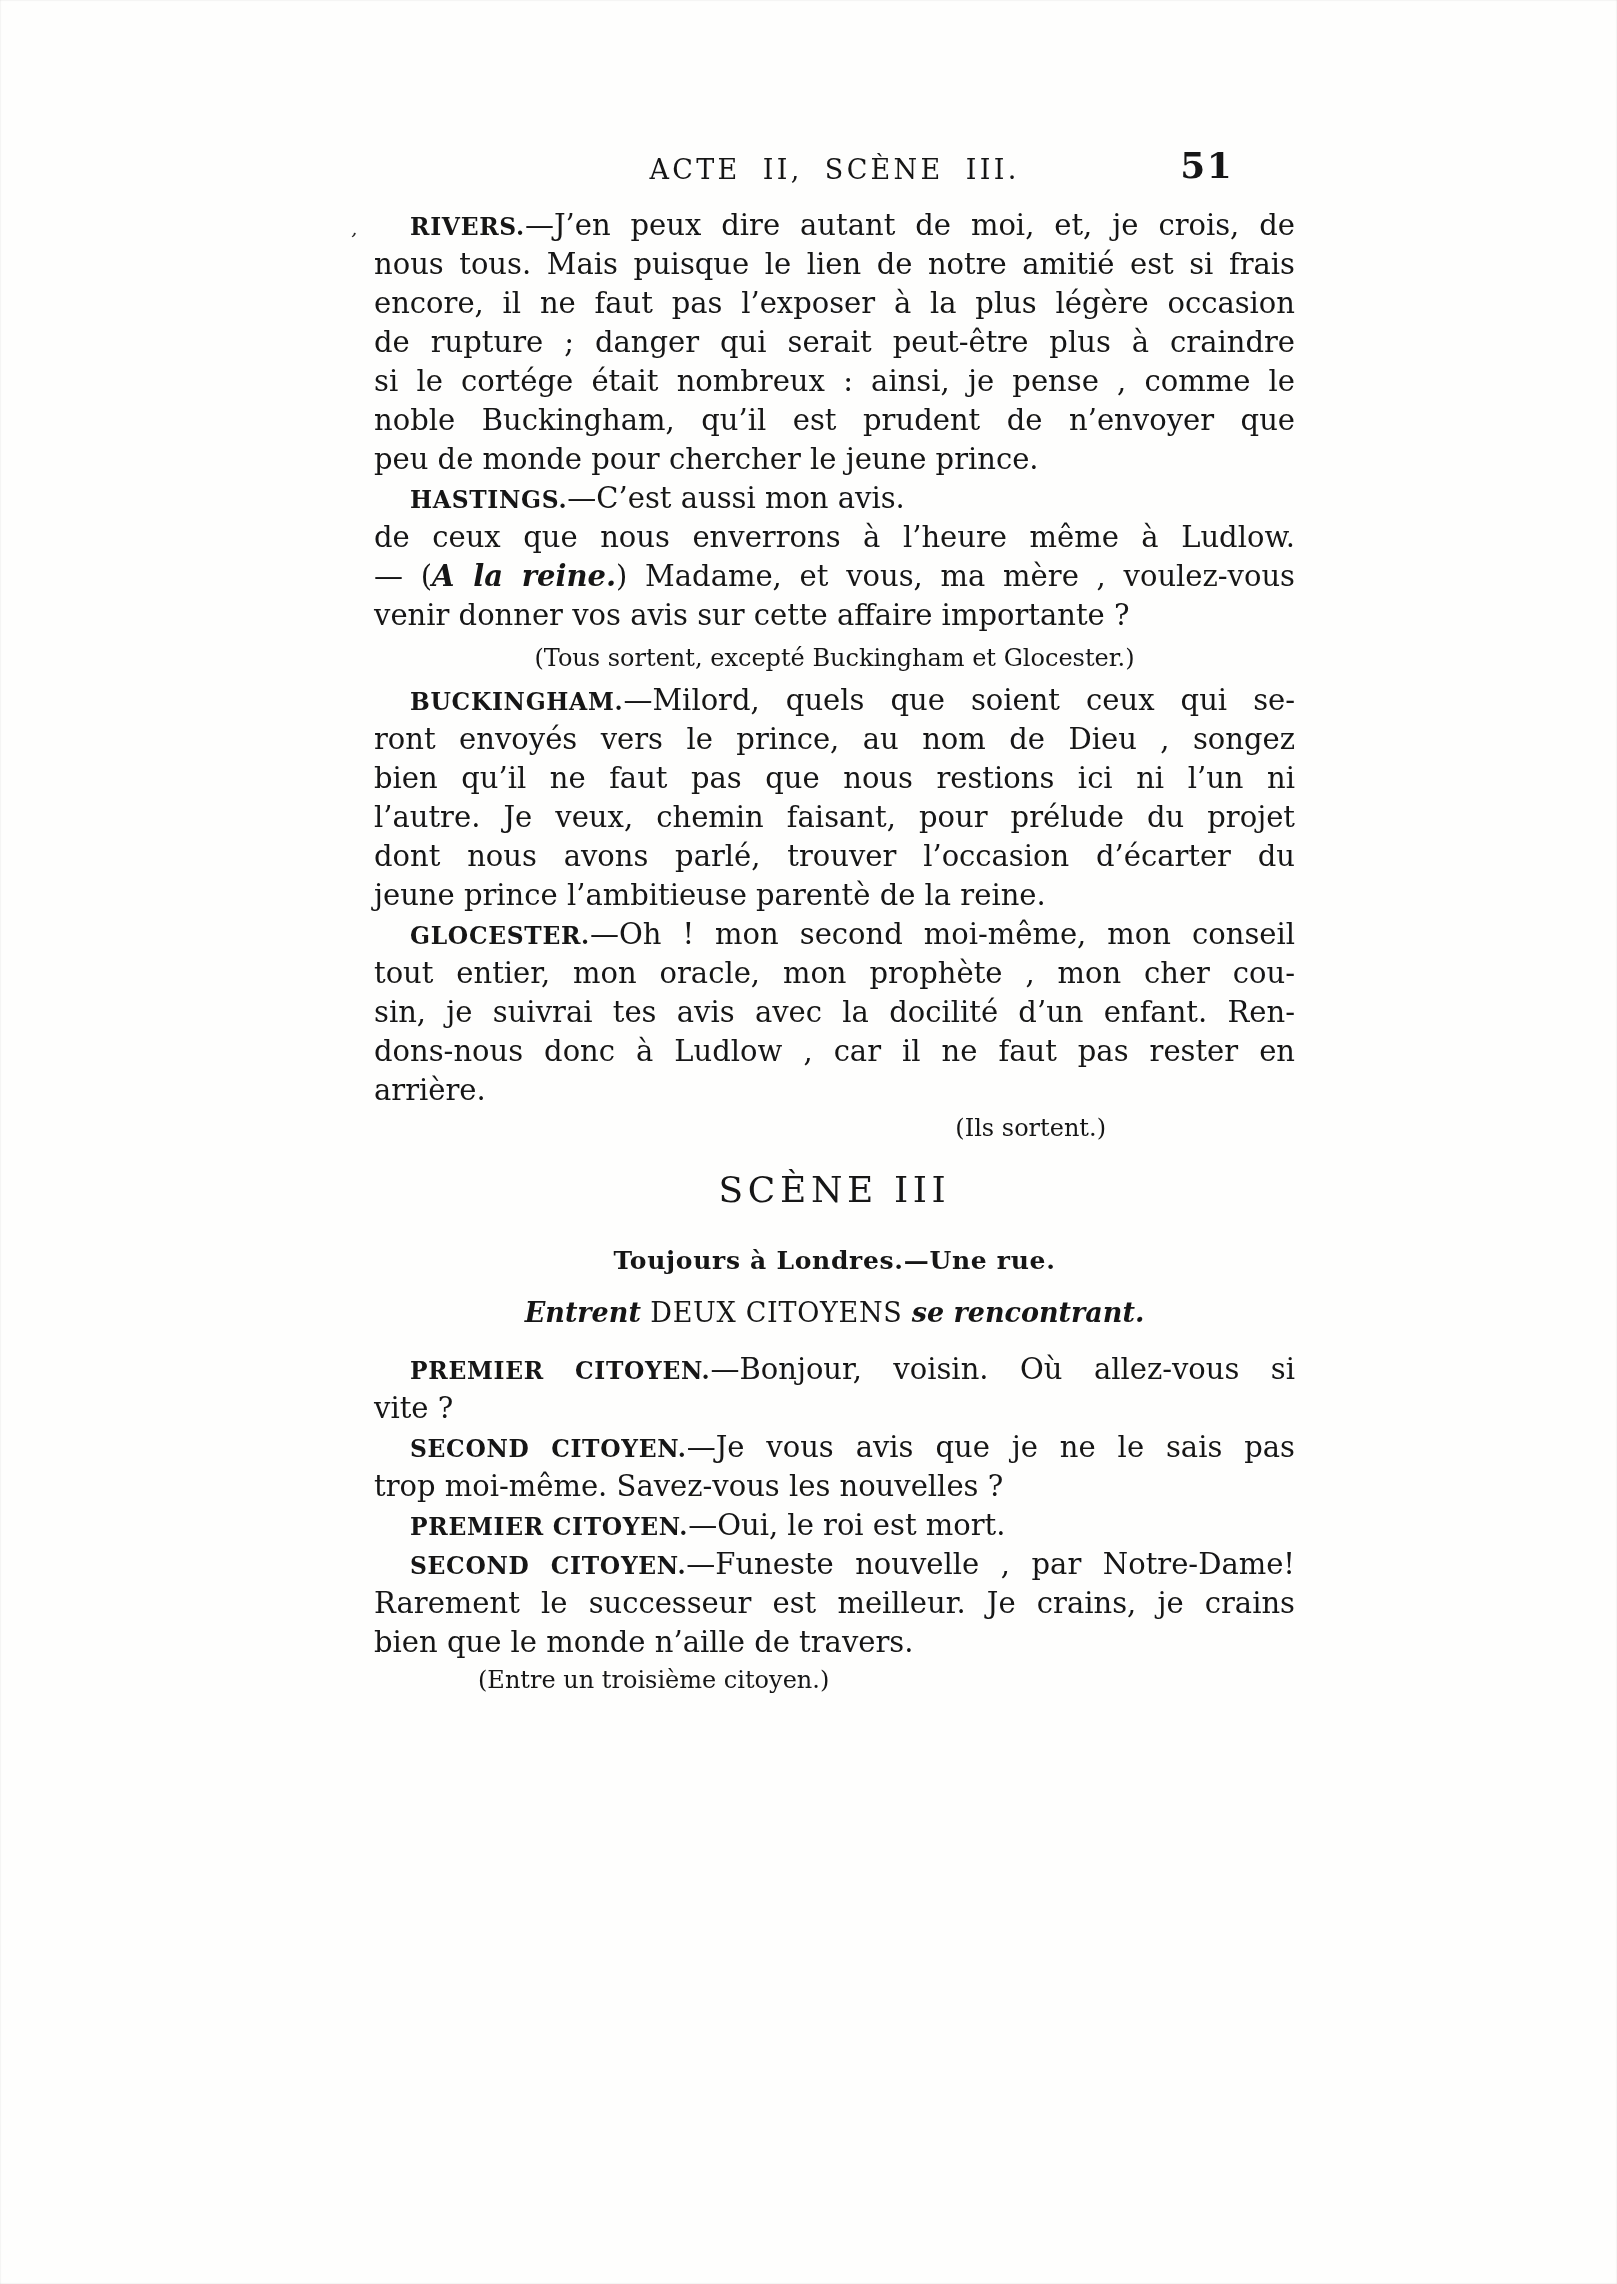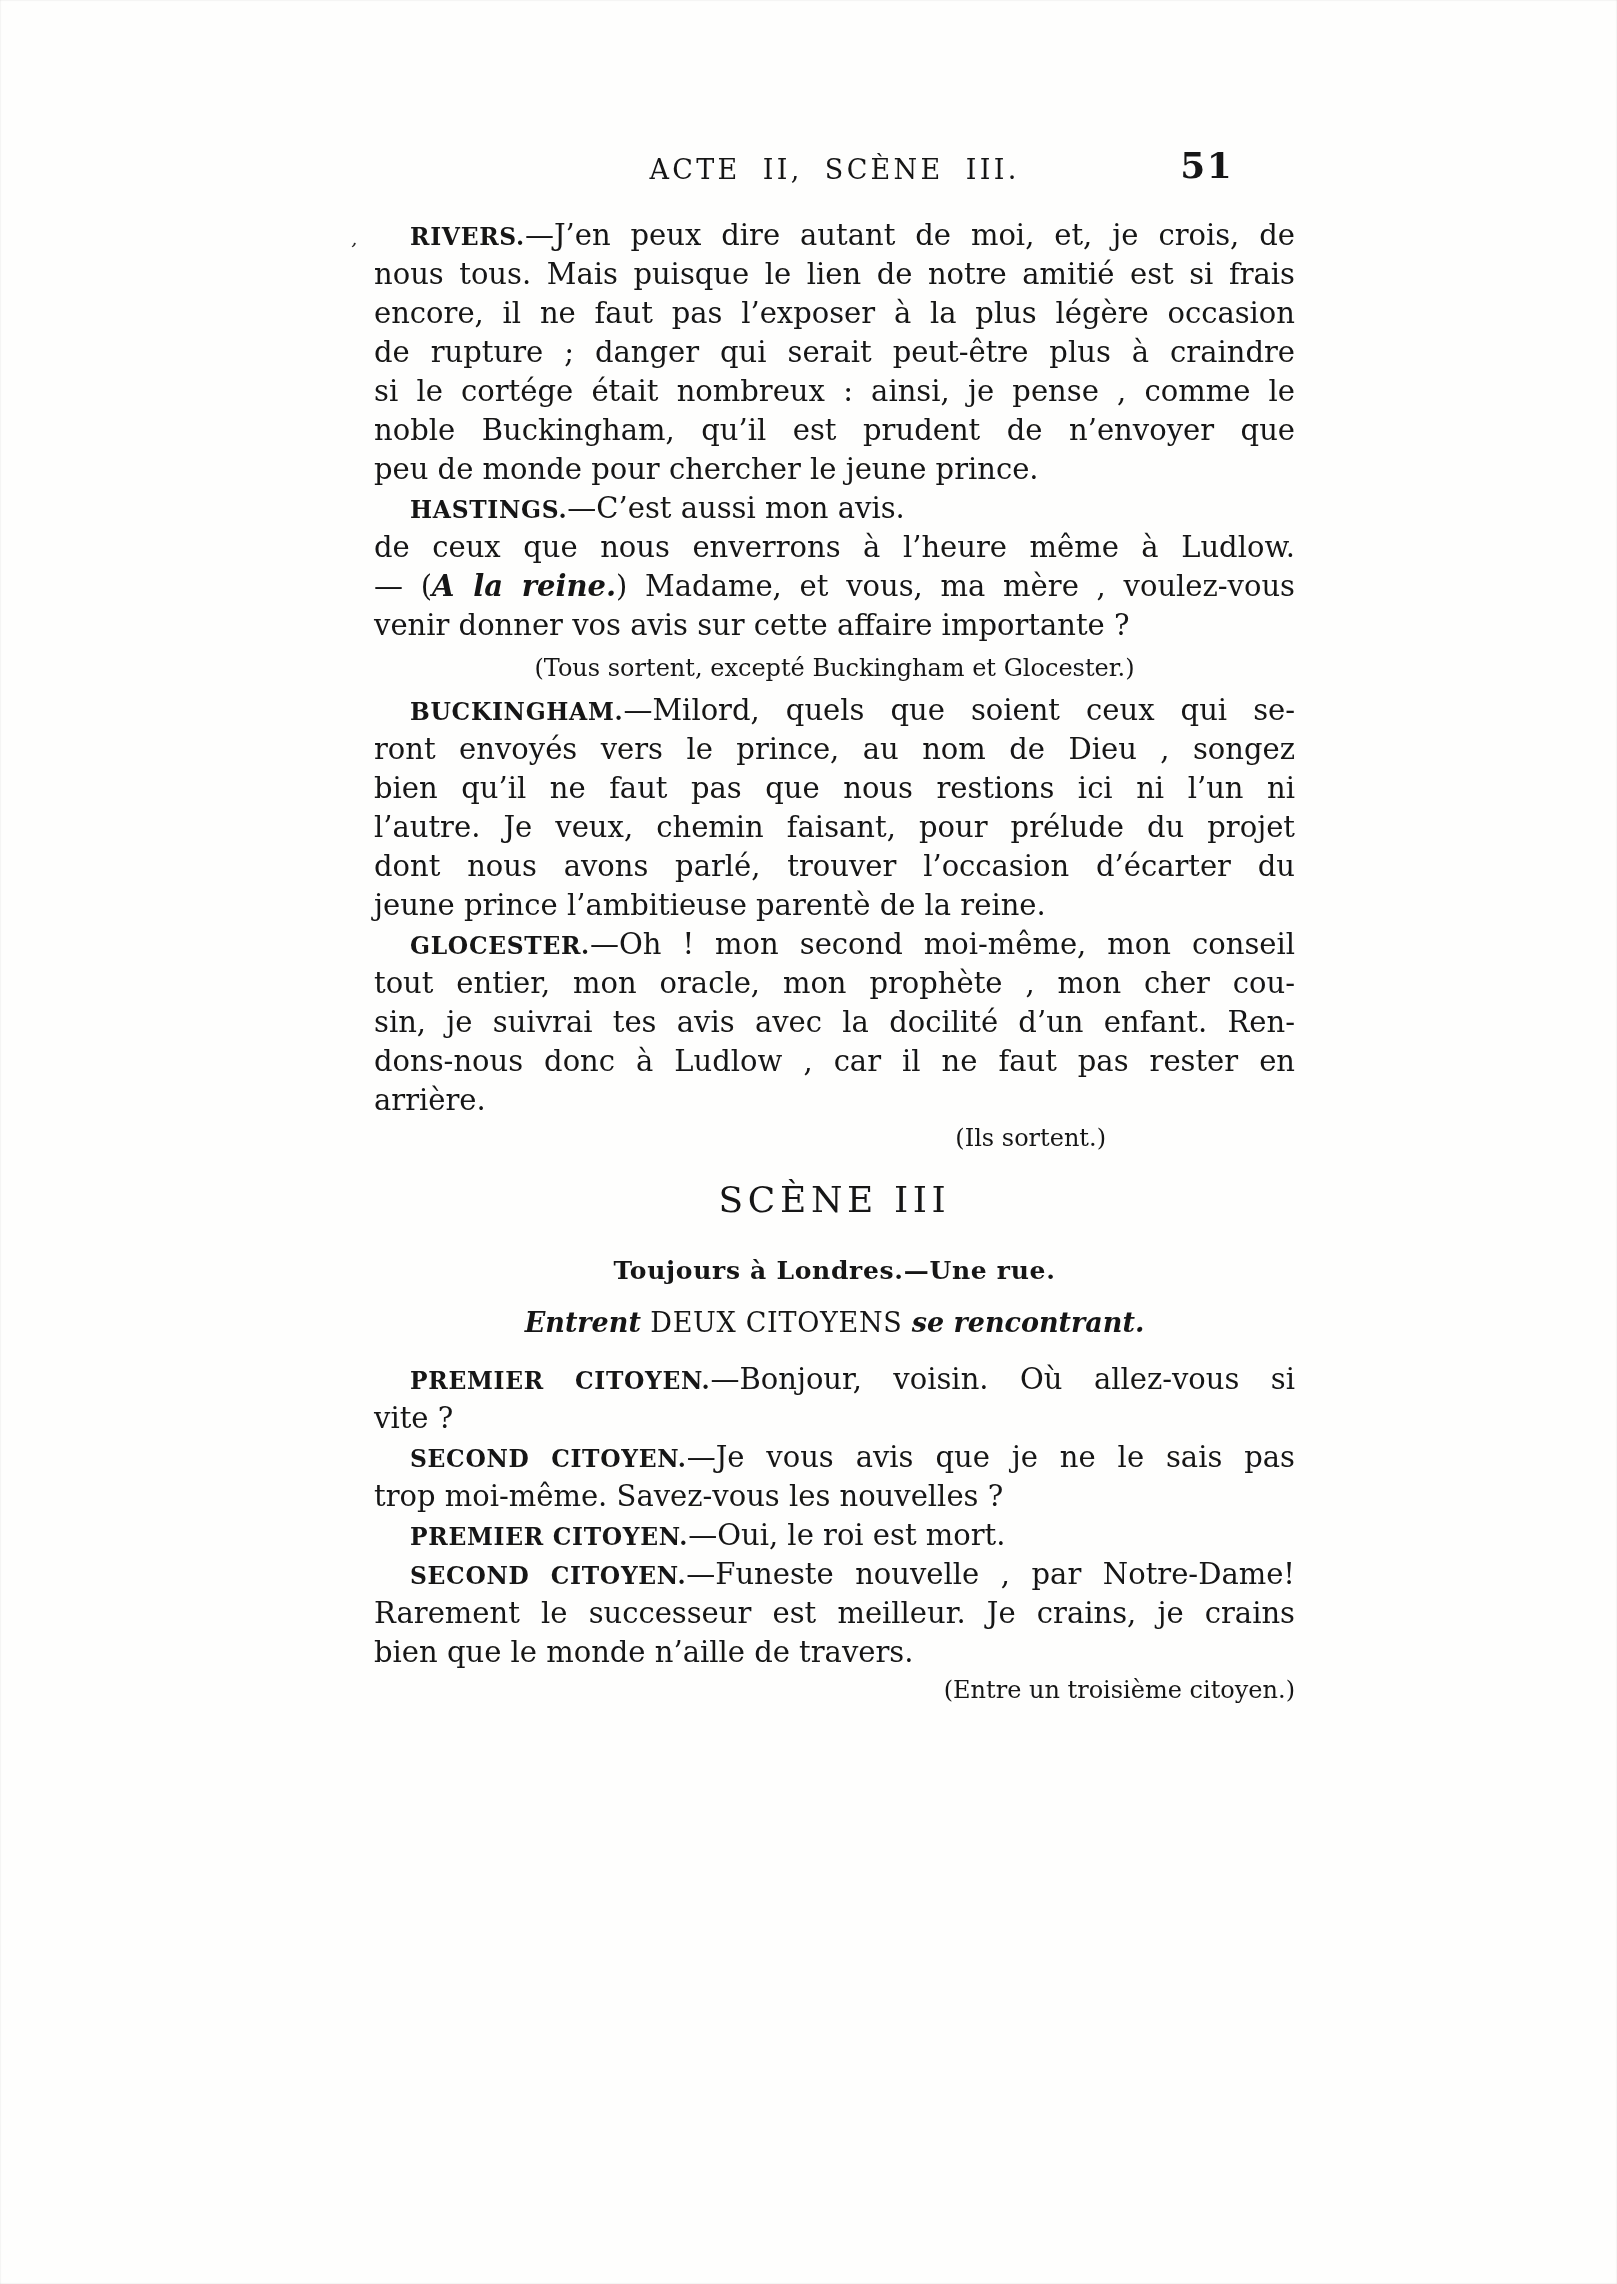--- a/index.html
+++ b/index.html
@@ -19,21 +19,21 @@
     width:921px;
   }
   
   .runhead {
     position:relative;
     text-align:center;
     font-size:27px;
     line-height:39px;
     letter-spacing:3.3px;
     word-spacing:10.4px;
-    margin-bottom:27px;
+    margin-bottom:17px;
     white-space:nowrap;
   }
   .pagenum {
     position:absolute;
     right:62px; top:-3.9px;
     font-weight:bold;
     font-size:36px;
     letter-spacing:1.3px;
   }
   
@@ -62,21 +62,21 @@
     font-size:24px; line-height:36px;
     margin:5.2px 0;
   }
   .stage-right {
     text-align:right;
     padding-right:189px;
     font-size:24px; line-height:36px;
   }
   .stage-left {
     padding-left:104px;
-    font-size:24px; line-height:36px;text-align:right;
+    font-size:24px; line-height:36px;
   }
   
   .heading {
     text-align:center;
     font-size:36px; line-height:47px;
     letter-spacing:4.6px;
     margin-top:19.5px;
     font-weight:normal;
   }
   .subtitle {

